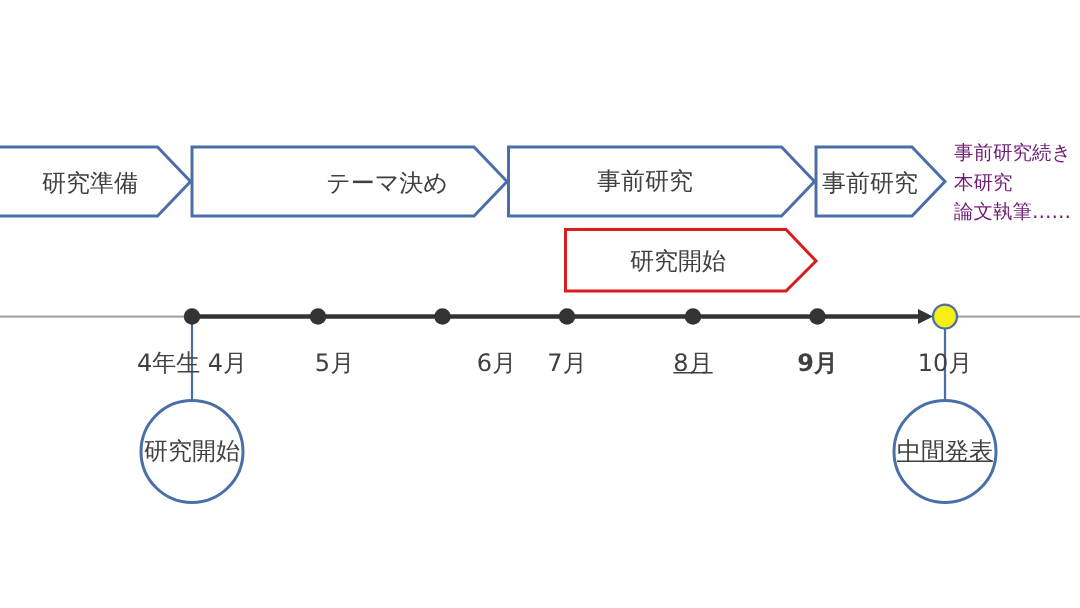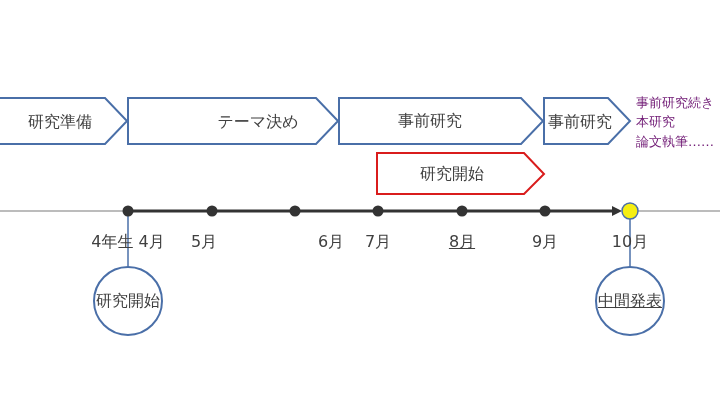--- a/index.html
+++ b/index.html
@@ -50,22 +50,22 @@
   <span class="lbl" style="left:430px; top:121px;">事前研究</span>
   <span class="lbl" style="left:580px; top:122px;text-align:right;">事前研究</span>
 
   <span class="lbl" style="left:452px; top:174px;">研究開始</span>
 
   <span class="note" style="left:636px; top:96px;">事前研究続き</span>
   <span class="note" style="left:636px; top:115px;font-family:Liberation Serif, serif;">本研究</span>
   <span class="note" style="left:636px; top:135px;">論文執筆……</span>
 
   <span class="lbl" style="left:128px; top:242px;">4年生 4月</span>
-  <span class="lbl" style="left:204px; top:242px;">5月</span>
+  <span class="lbl" style="left:223px; top:242px;">5月</span>
   <span class="lbl" style="left:295px; top:242px;margin-left:36px;">6月</span>
   <span class="lbl" style="left:378px; top:242px;">7月</span>
   <span class="lbl" style="left:462px; top:242px;text-decoration:underline;">8月</span>
-  <span class="lbl" style="left:545px; top:242px;">9月</span>
+  <span class="lbl" style="left:545px; top:242px;font-weight:bold;">9月</span>
   <span class="lbl" style="left:630px; top:242px;">10月</span>
 
   <span class="lbl" style="left:128px; top:301px;">研究開始</span>
   <span class="lbl" style="left:630px; top:301px;text-decoration:underline;">中間発表</span>
 </div>
 
 </body></html>

